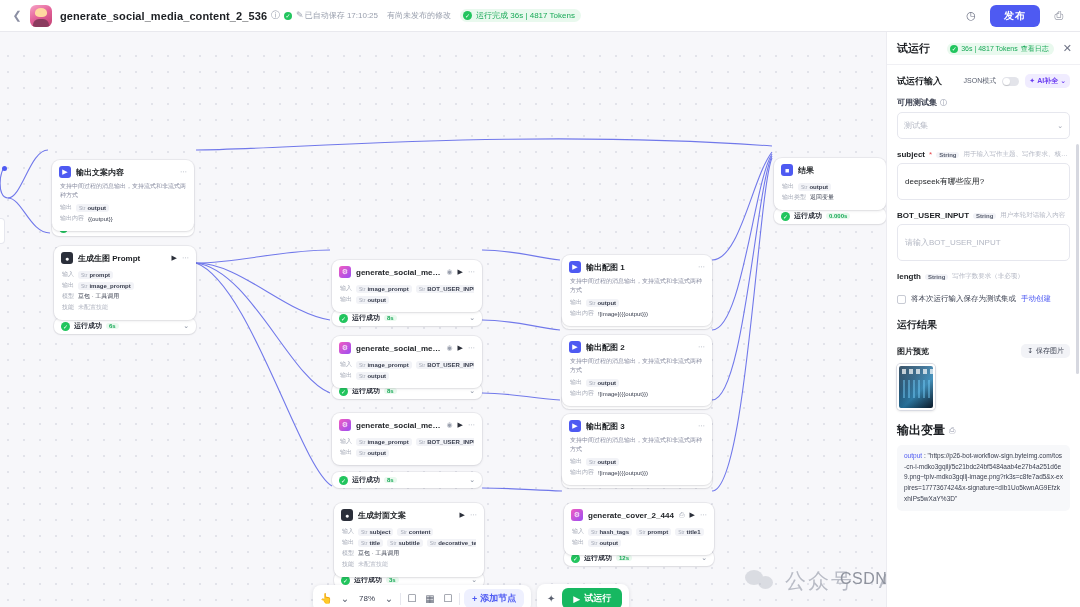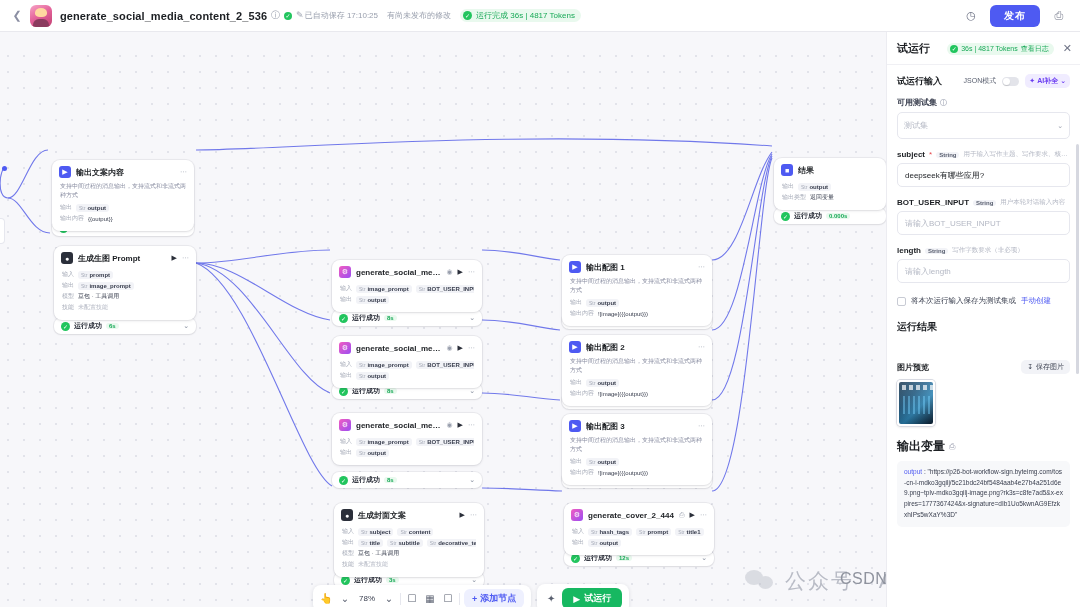--- a/index.html
+++ b/index.html
@@ -270,36 +270,36 @@
   .f-req { color: #e5484d; font-size: 8px; }
   .f-type {
     background: #f2f3f7; border-radius: 3px; padding: 0 3px;
     font-size: 6px; color: #5a6070; font-weight: 700;
   }
   .f-hint {
     font-size: 6.5px; color: #b4b8c4; white-space: nowrap; overflow: hidden;
     text-overflow: ellipsis; flex: 1;
   }
   .input-box {
-    margin-top: 4px; height: 24px;
+    margin-top: 4px; height: 37px;
     border: 1px solid #e6e7ee; border-radius: 5px;
     display: flex; align-items: center; padding: 0 7px;
     font-size: 8px; color: #1c1f23; cursor: text;
   }
   .input-box.ph { color: #b4b8c4; }
 
   .save-row {
     display: flex; align-items: center; gap: 5px; margin-top: 13px;
     font-size: 7.5px; color: #3b4050;
   }
   .cbox { width: 9px; height: 9px; border: 1px solid #c8cbd4; border-radius: 2px; flex: none; cursor: pointer; }
   .link-blue { color: #4e5af2; cursor: pointer; }
 
   .res-title { font-size: 10px; font-weight: 700; color: #1c1f23; margin-top: 14px; }
-  .res-row { display: flex; align-items: center; margin-top: 26px; }
+  .res-row { display: flex; align-items: center; margin-top: 12px; }
   .res-sub { font-size: 8px; font-weight: 700; color: #1c1f23; }
   .save-img-btn {
     margin-left: auto; display: flex; align-items: center; gap: 3px;
     background: #f2f3f7; border-radius: 5px; padding: 2px 6px;
     font-size: 7px; color: #3b4050; cursor: pointer;
   }
   .thumb {
     margin-top: 6px; width: 38px; height: 46px; border-radius: 4px;
     border: 2px solid #ffffff;
     box-shadow: 0 0 0 1px #d8dae2, 0 1px 3px rgba(0,0,0,.15);
@@ -857,21 +857,20 @@
         </div>
         <div class="input-box ph">请输入BOT_USER_INPUT</div>
       </div>
 
       <div class="field">
         <div class="field-head">
           <span class="f-name">length</span>
           <span class="f-type">String</span>
           <span class="f-hint">写作字数要求（非必项）</span>
         </div>
-        <div class="input-box ph">请输入length</div>
       </div>
 
       <div class="save-row">
         <span class="cbox"></span>
         <span>将本次运行输入保存为测试集或</span>
           <span class="link-blue">手动创建</span>
       </div>
 
       <div class="res-title">运行结果</div>
 

